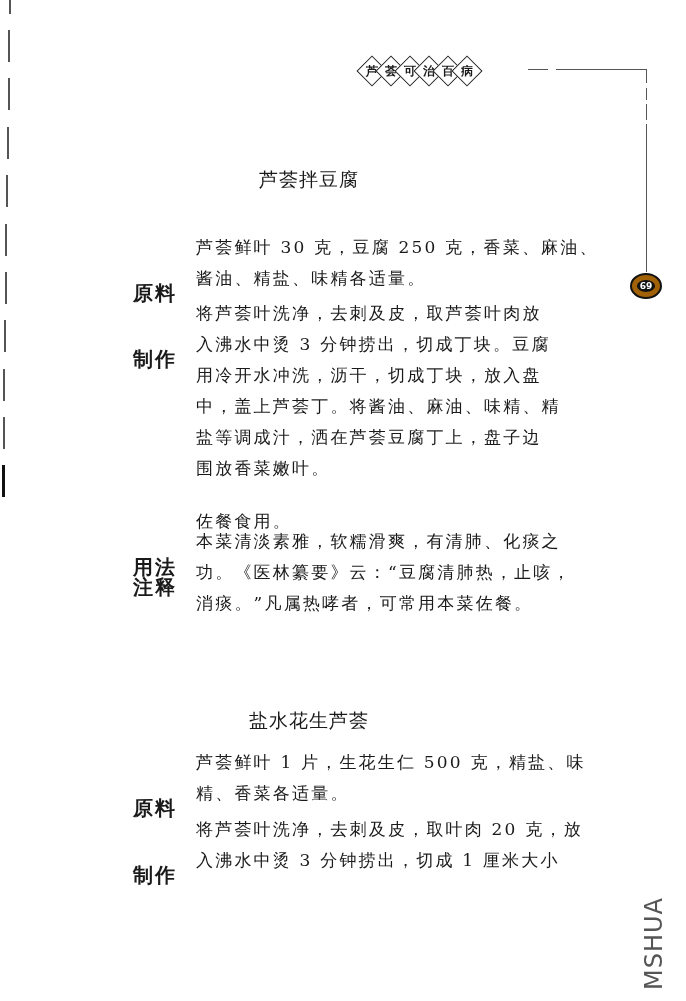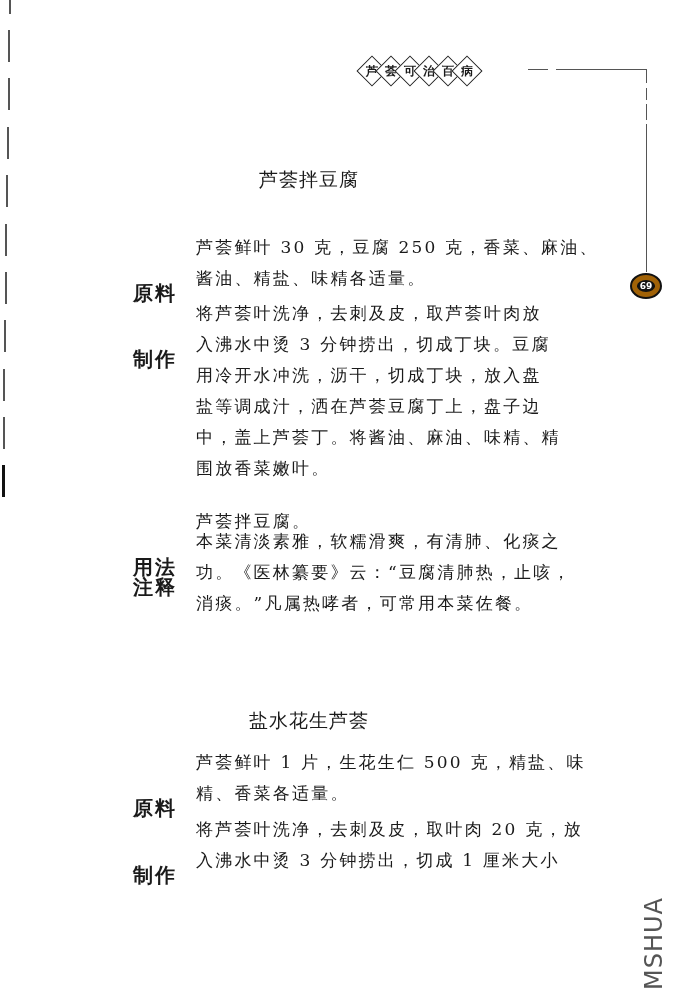--- a/index.html
+++ b/index.html
@@ -107,30 +107,30 @@
     <div>酱油、精盐、味精各适量。</div>
   </div>
 </div>
 
 <div class="section" style="top:298px">
   <div class="label">制作</div>
   <div class="body">
     <div>将芦荟叶洗净，去刺及皮，取芦荟叶肉放</div>
     <div>入沸水中烫 3 分钟捞出，切成丁块。豆腐</div>
     <div>用冷开水冲洗，沥干，切成丁块，放入盘</div>
+    <div>中，盖上芦荟丁。将酱油、麻油、味精、精</div>
     <div>盐等调成汁，洒在芦荟豆腐丁上，盘子边</div>
-    <div>中，盖上芦荟丁。将酱油、麻油、味精、精</div>
     <div>围放香菜嫩叶。</div>
   </div>
 </div>
 
 <div class="section" style="top:506px">
   <div class="label">用法</div>
   <div class="body">
-    <div>芦荟拌豆腐。</div>
+    <div>佐餐食用。</div>
   </div>
 </div>
 
 <div class="section" style="top:526px">
   <div class="label">注释</div>
   <div class="body">
     <div>本菜清淡素雅，软糯滑爽，有清肺、化痰之</div>
     <div>功。《医林纂要》云：“豆腐清肺热，止咳，</div>
     <div>消痰。”凡属热哮者，可常用本菜佐餐。</div>
   </div>

